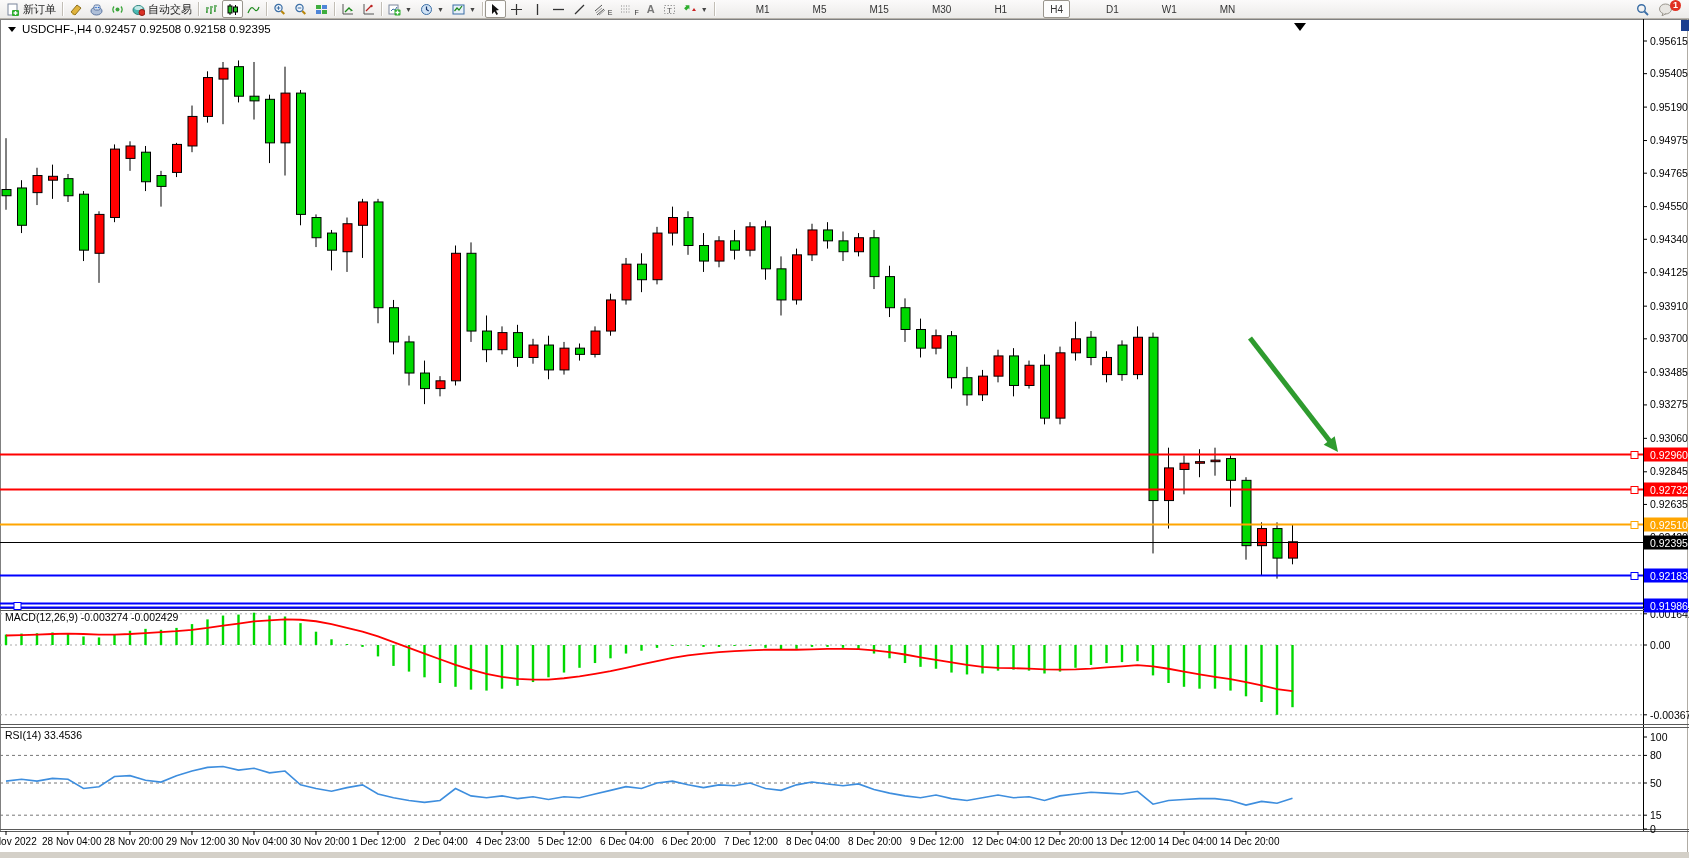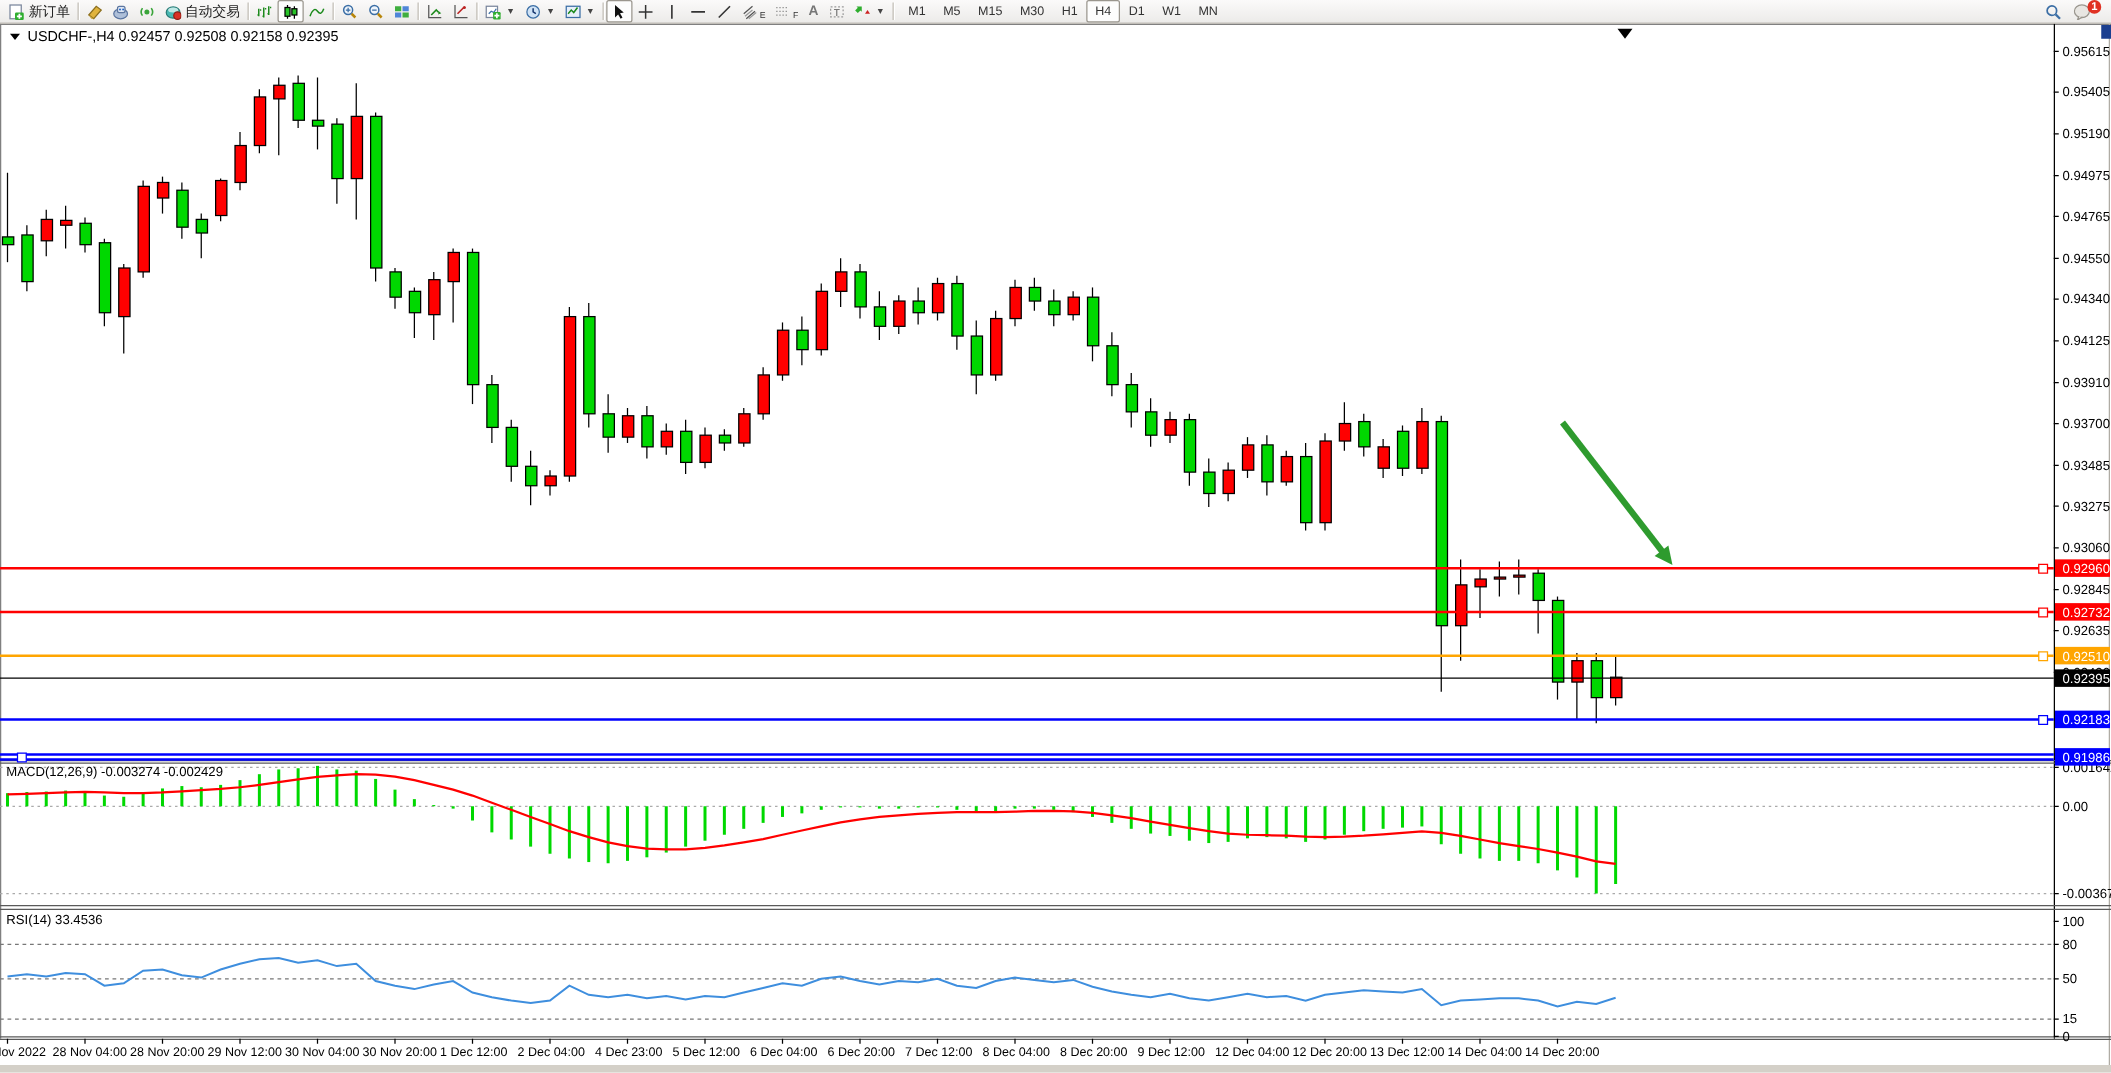--- a/index.html
+++ b/index.html
@@ -5,21 +5,21 @@
   html,body{margin:0;padding:0;background:#d4d0c8;width:1689px;height:858px;overflow:hidden;
     font-family:"Liberation Sans","DejaVu Sans",sans-serif;}
   #stage{position:relative;width:1689px;height:858px;background:#fff;}
   
   #toolbar{position:absolute;left:0;top:0;width:1689px;height:18px;background:linear-gradient(#fbfafa,#ecebe9);
     border-bottom:1px solid #b8b4ac;display:flex;align-items:center;font-size:11px;color:#222;z-index:5;}
   .tb-group{display:flex;align-items:center;height:18px;padding:0 3px;}
   .tb-sep{width:1px;height:14px;background:#c2beb6;margin:0 2px;box-shadow:1px 0 0 #fff;}
   .tb-btn{display:flex;align-items:center;gap:3px;padding:1px 3px;border:1px solid transparent;border-radius:2px;height:14px;cursor:default;}
   .tb-btn.pressed{background:#fdfdfd;border:1px solid #9a968e;}
-  .tb-btn.tf{padding:1px 6px;color:#333;font-size:10px;}
+  .tb-btn.tf{padding:1px 6px;color:#333;font-size:10px;margin-left:29px;}
   .ic{display:inline-block;width:13px;height:13px;position:relative;}
   .ic svg{position:absolute;left:0;top:0;}
   .drop{font-size:7px;color:#444;margin-left:1px;}
   .badge{position:absolute;top:-3px;right:-6px;background:#e03123;color:#fff;border-radius:7px;
     font-size:9px;line-height:11px;min-width:11px;text-align:center;font-weight:bold;}
   .tb-label{white-space:nowrap;}
   #tb-right{margin-left:auto;display:flex;align-items:center;padding-right:14px;gap:10px;}
   
   #chartwrap{position:absolute;left:0;top:0;width:1689px;height:858px;}
   svg text{font-family:"Liberation Sans","DejaVu Sans",sans-serif;}

